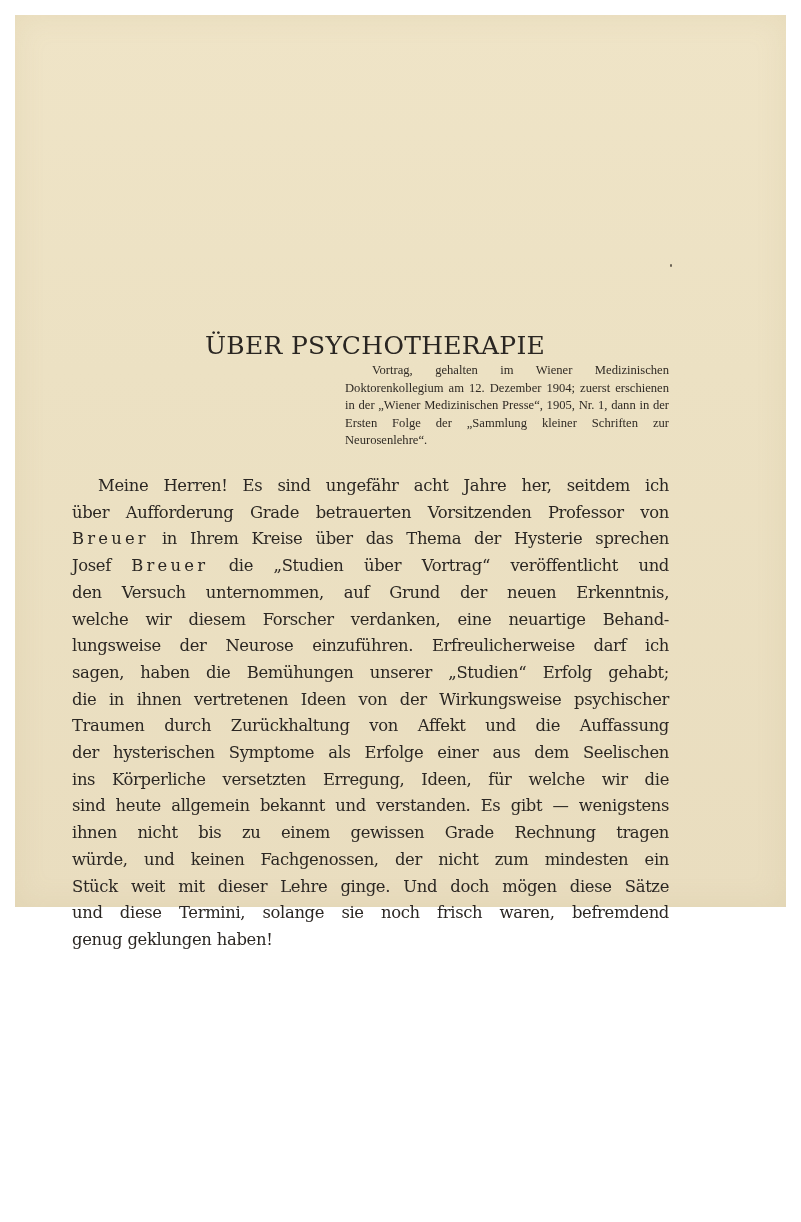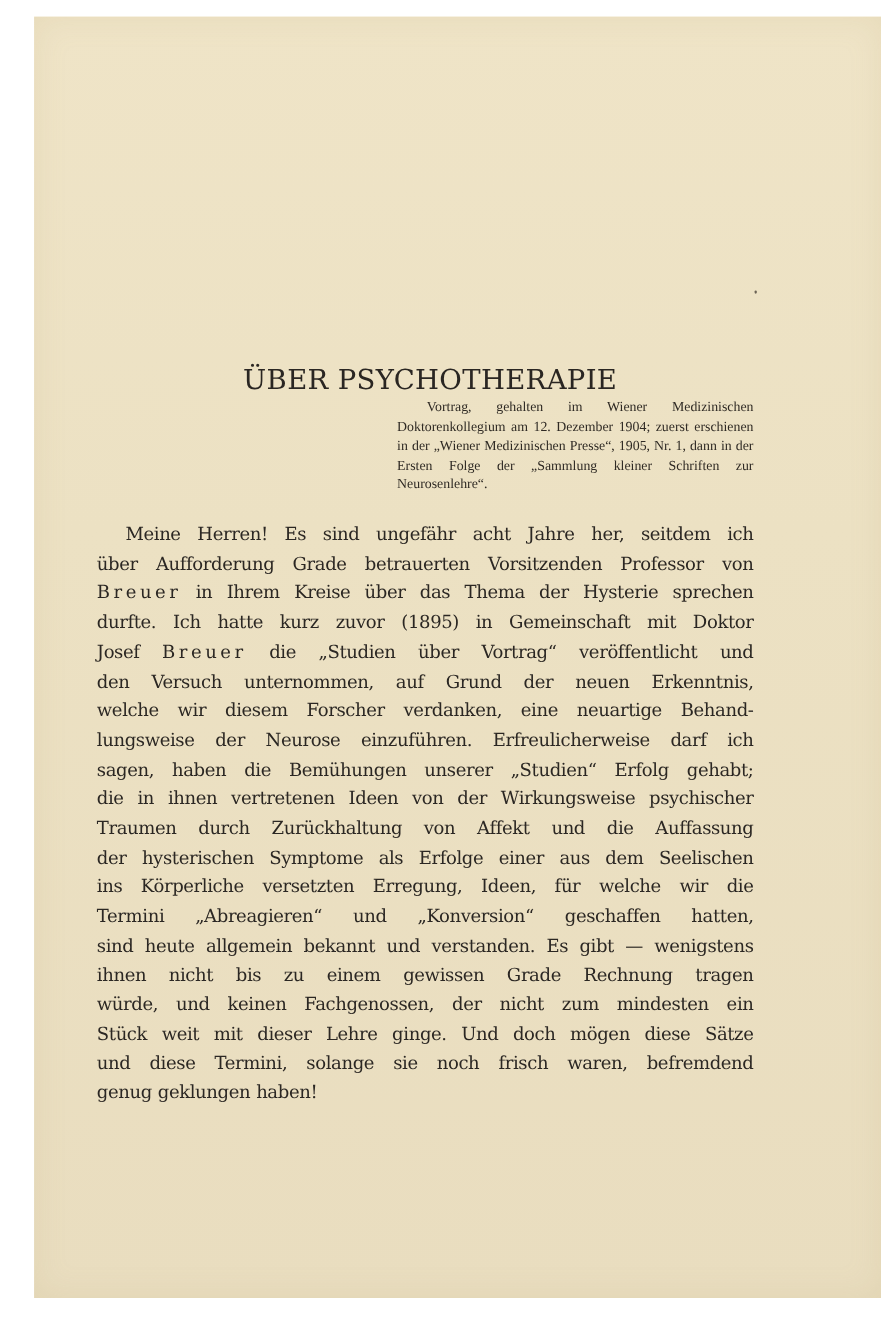--- a/index.html
+++ b/index.html
@@ -8,24 +8,23 @@
       width: 801px;
       height: 1222px;
       background: #ffffff;
       overflow: hidden;
     }
     .page {
       position: absolute;
       left: 15px;
       top: 15px;
       width: 771px;
-      height: 1165px;
+      height: 892px;
       background: linear-gradient(180deg, #efe4c7 0%, #ece1c3 40%, #e9ddbf 100%);
       box-shadow: inset 0 0 30px rgba(180,160,110,0.15);
-      margin-left: 16px;
     }
     .speck {
       position: absolute;
       left: 655px;
       top: 249px;
       width: 2px;
       height: 3px;
       background: #6b6355;
       border-radius: 1px;
     }
@@ -87,31 +86,29 @@
   <div class="speck"></div>
 
   <h1 class="title">ÜBER PSYCHOTHERAPIE</h1>
 
   <p class="subtitle">Vortrag, gehalten im Wiener Medizinischen Doktorenkollegium am 12. Dezember 1904; zuerst erschienen in der „Wiener Medizinischen Presse“, 1905, Nr. 1, dann in der Ersten Folge der „Sammlung kleiner Schriften zur Neurosenlehre“.</p>
 
   <div class="body-text" id="body-text">
       <span class="line first"><span>Meine Herren! Es sind ungefähr acht Jahre her, seitdem ich</span></span>
       <span class="line"><span>über Aufforderung Grade betrauerten Vorsitzenden Professor von</span></span>
       <span class="line"><span class="spaced">Breuer</span><span> in Ihrem Kreise über das Thema der Hysterie sprechen</span></span>
-      <span class="line"><span>durfte. Ich hatte kurz zuvor (1895) in Gemeinschaft mit Doktor</span></span>
       <span class="line"><span>Josef </span><span class="spaced">Breuer</span><span> die „Studien über Vortrag“ veröffentlicht und</span></span>
       <span class="line"><span>den Versuch unternommen, auf Grund der neuen Erkenntnis,</span></span>
       <span class="line"><span>welche wir diesem Forscher verdanken, eine neuartige Behand-</span></span>
       <span class="line"><span>lungsweise der Neurose einzuführen. Erfreulicherweise darf ich</span></span>
       <span class="line"><span>sagen, haben die Bemühungen unserer „Studien“ Erfolg gehabt;</span></span>
       <span class="line"><span>die in ihnen vertretenen Ideen von der Wirkungsweise psychischer</span></span>
       <span class="line"><span>Traumen durch Zurückhaltung von Affekt und die Auffassung</span></span>
       <span class="line"><span>der hysterischen Symptome als Erfolge einer aus dem Seelischen</span></span>
       <span class="line"><span>ins Körperliche versetzten Erregung, Ideen, für welche wir die</span></span>
-      <span class="line"><span>Termini „Abreagieren“ und „Konversion“ geschaffen hatten,</span></span>
       <span class="line"><span>sind heute allgemein bekannt und verstanden. Es gibt — wenigstens</span></span>
       <span class="line"><span>ihnen nicht bis zu einem gewissen Grade Rechnung tragen</span></span>
       <span class="line"><span>würde, und keinen Fachgenossen, der nicht zum mindesten ein</span></span>
       <span class="line"><span>Stück weit mit dieser Lehre ginge. Und doch mögen diese Sätze</span></span>
       <span class="line"><span>und diese Termini, solange sie noch frisch waren, befremdend</span></span>
       <span class="line last"><span>genug geklungen haben!</span></span>
     </div>
 </div>
 
 </body></html>

